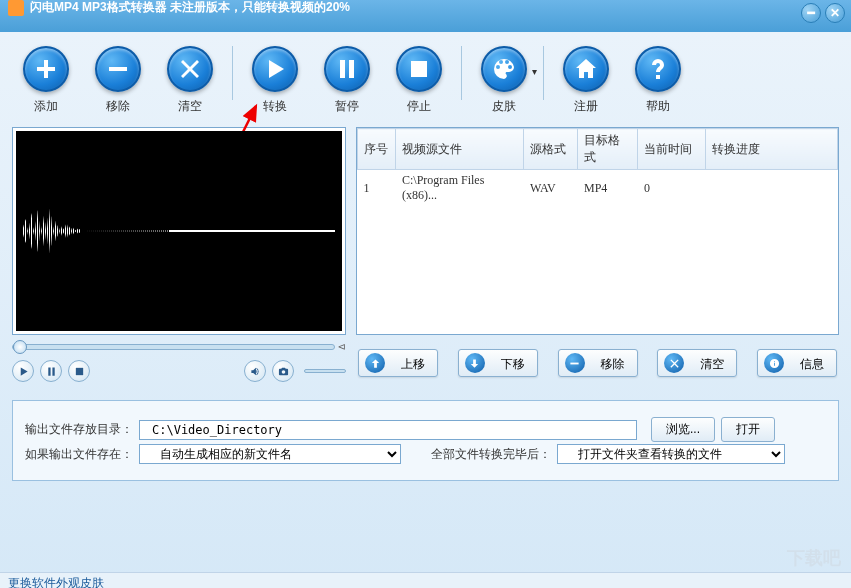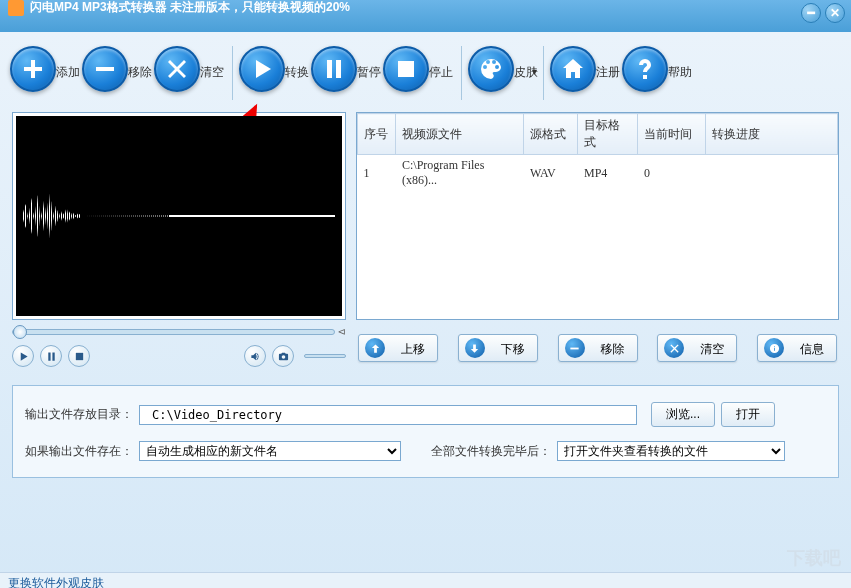--- a/index.html
+++ b/index.html
@@ -8,21 +8,21 @@
 .titlebar { height: 31px; background: linear-gradient(#6bb5e8, #4a9fd8); display: flex; align-items: flex-end; padding: 16px 8px; color: #fff; position: relative; }
 .titlebar .app-icon { width: 16px; height: 16px; background: #ff9933; border-radius: 2px; margin-right: 6px; }
 .titlebar .title { font-size: 12px; font-weight: bold; }
 .titlebar .wincontrols { position: absolute; right: 6px; top: 3px; display: flex; gap: 4px; }
 .titlebar .winbtn { width: 20px; height: 20px; border-radius: 50%; background: radial-gradient(circle at 30% 30%, #9fd4f5, #4a9fd8); border: 1px solid #2a7fb8; display: flex; align-items: center; justify-content: center; color: #fff; font-weight: bold; cursor: pointer; }
 
 .main { background: linear-gradient(#eaf3fb, #d5e8f7); height: 560px; padding: 0; position: relative; }
 
 .toolbar { display: flex; align-items: flex-start; padding: 14px 10px 6px 10px; gap: 0; }
 .tool-group { display: flex; }
-.tool-btn { display: flex; flex-direction: row; align-items: center; width: 72px; cursor: pointer; }
+.tool-btn { display: flex; flex-direction: column; align-items: center; width: 72px; cursor: pointer; }
 .tool-btn .circle { width: 46px; height: 46px; border-radius: 50%; background: radial-gradient(circle at 35% 30%, #5fb8f5 0%, #1a7fd8 60%, #0d5ca8 100%); border: 2px solid #0d5ca8; display: flex; align-items: center; justify-content: center; color: #fff; box-shadow: 0 2px 4px rgba(0,0,0,0.3), inset 0 2px 3px rgba(255,255,255,0.4); }
 .tool-btn .label { margin-top: 6px; color: #333; font-size: 12px; }
 .tool-sep { width: 1px; height: 54px; background: #a8c8e0; margin: 0 6px; }
 
 .circle svg { width: 24px; height: 24px; fill: #fff; }
 .dropdown-arrow { font-size: 10px; color: #333; margin-left: -8px; margin-top: 20px; cursor: pointer; }
 
 .content { display: flex; padding: 6px 12px 0 12px; gap: 10px; }
 
 .left-panel { width: 334px; }
@@ -49,25 +49,25 @@
 th { background: linear-gradient(#f8fbfe, #e4eef8); border: 1px solid #c0d4e8; padding: 3px 6px; text-align: left; font-weight: normal; color: #333; height: 20px; }
 td { padding: 3px 6px; color: #333; border-right: 1px solid transparent; }
 tbody tr:first-child td { background: #fff; }
 
 .action-row { display: flex; gap: 10px; margin-top: 14px; padding: 0 2px; justify-content: space-between; }
 .action-btn { display: flex; align-items: flex-end; background: linear-gradient(#fdfefe, #e0ecf6); border: 1px solid #8ab0d0; border-radius: 3px; padding: 3px 12px 3px 6px; cursor: pointer; box-shadow: 0 1px 2px rgba(0,0,0,0.1); gap: 12px; }
 .action-btn .ic { width: 20px; height: 20px; border-radius: 50%; background: radial-gradient(circle at 35% 30%, #5fb8f5, #0d5ca8); display: flex; align-items: center; justify-content: center; margin-right: 4px; }
 .action-btn .ic svg { width: 11px; height: 11px; fill: #fff; }
 
 .bottom-panel { margin: 18px 12px 0 12px; border: 1px solid #9ac0e0; background: #f2f8fd; padding: 16px 12px; }
-.form-row { display: flex; align-items: center; margin-bottom: 14px; gap: 6px; }
+.form-row { display: flex; align-items: center; margin-bottom: 2px; gap: 6px; }
 .form-row:last-child { margin-bottom: 0; }
 .form-label { color: #333; font-size: 12px; }
 .form-input { font-family: monospace; font-size: 12px; padding: 2px 12px; border: 1px solid #7aa8d0; background: #fff; }
-.form-select { font-size: 12px; padding: 1px 2px; border: 1px solid #7aa8d0; background: #fff; }
+.form-select { font-size: 12px; padding: 1px 16px; border: 1px solid #7aa8d0; background: #fff; }
 .form-btn { background: linear-gradient(#fdfefe, #e0ecf6); border: 1px solid #8ab0d0; border-radius: 3px; padding: 3px 14px; cursor: pointer; font-size: 12px; }
 
 .statusbar { position: absolute; bottom: 0; left: 0; right: 0; height: 20px; background: #e8f2fa; border-top: 1px solid #c0d4e8; padding: 2px 8px; font-size: 12px; color: #1a5a9a; }
 .statusbar span { text-decoration: underline; cursor: pointer; }
 
 .watermark { position: absolute; right: 10px; bottom: 22px; color: #d0d8e0; font-size: 18px; font-weight: bold; pointer-events: none; opacity: 0.5; }
 .watermark-sub { position: absolute; right: 10px; bottom: 8px; color: #d0d8e0; font-size: 10px; pointer-events: none; opacity: 0.5; }
 
 .red-arrow { position: absolute; pointer-events: none; }
 </style>

